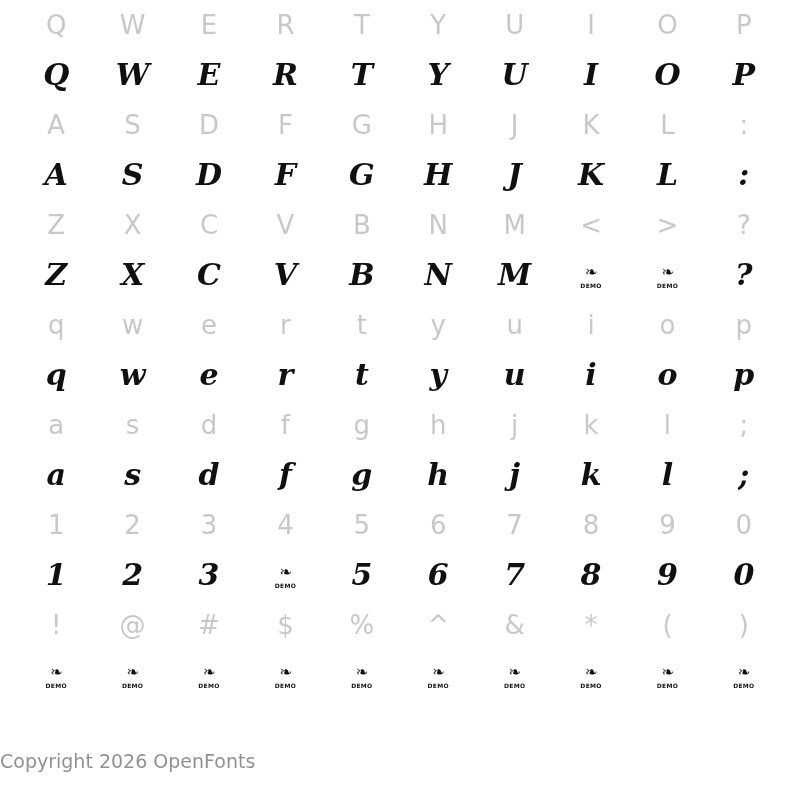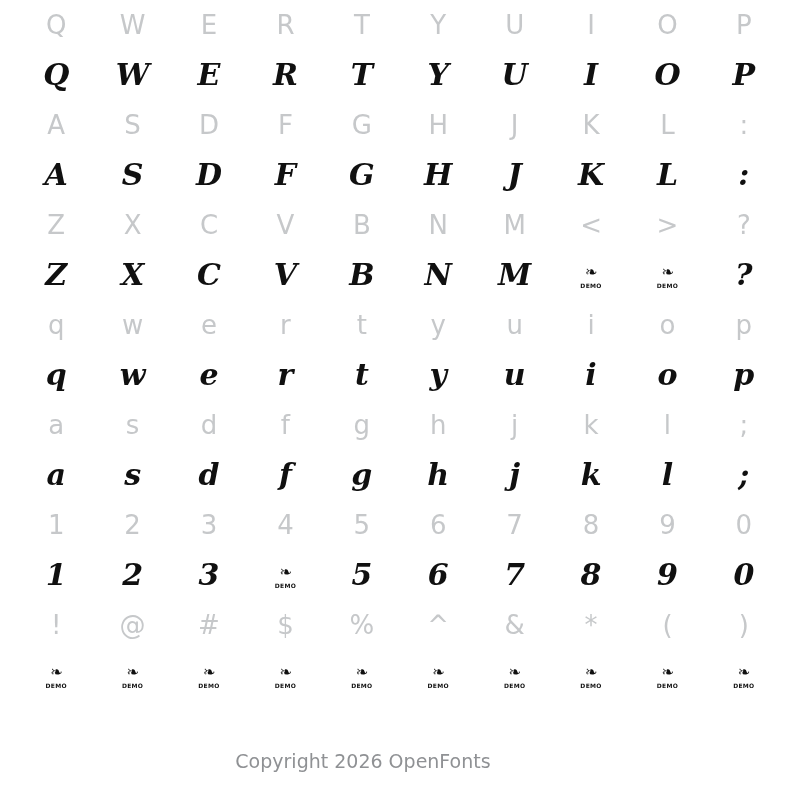--- a/index.html
+++ b/index.html
@@ -85,21 +85,21 @@
     letter-spacing: 0.3px;
     color: #101010;
     font-family: "DejaVu Sans", sans-serif;
     font-weight: 700;
   }
   #footer {
     position: absolute;
     left: 0;
     right: 0;
     bottom: 28px;
-    text-align: center;
+    text-align: left;
     padding-right: 74px;
     color: #8f9194;
     font-size: 19px;
     font-family: "DejaVu Sans", sans-serif;
   }
 </style>
 </head>
 <body>
 
 <div id="specimen">

